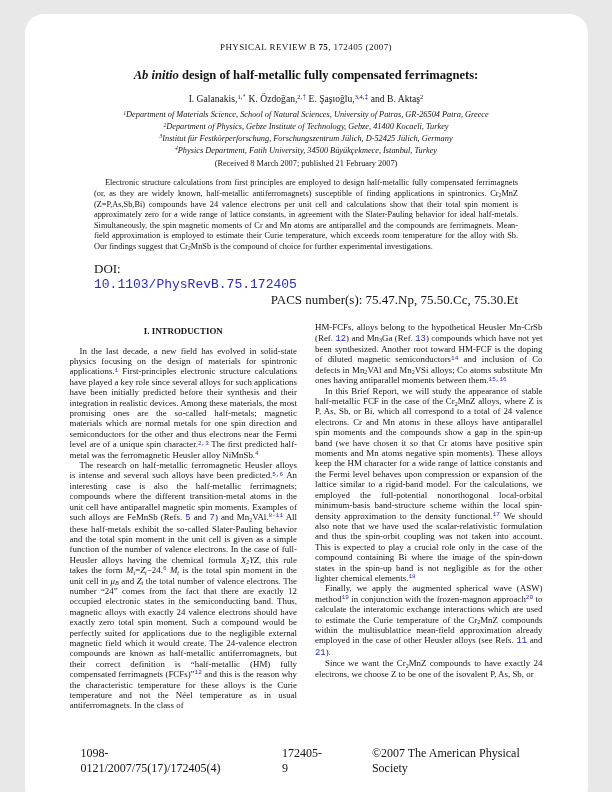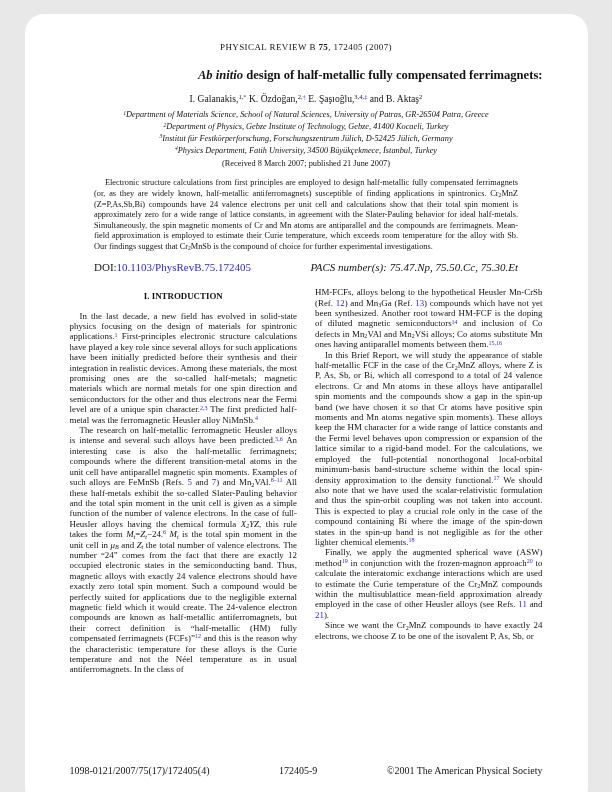--- a/index.html
+++ b/index.html
@@ -15,21 +15,21 @@
     overflow:hidden;
     border-radius:19px;
   }
   .jheader {
     text-align:center;
     font-size:9px;
     letter-spacing:0.4px;
     margin-bottom:16px;
   }
   .title {
-    text-align:right;
+    text-align:center;
     font-size:12.6px;
     font-weight:bold;
     line-height:1.22;
     margin:0 0 10px 0;
   }
   .authors {
     text-align:center;
     font-size:9.6px;
     margin-bottom:5px;
   }
@@ -48,24 +48,25 @@
     width:424px;
     margin:10px auto 0 auto;
     font-size:8.3px;
     line-height:1.27;
     text-align:justify;
     text-indent:11px;
   }
   .doiline {
     width:424px;
     margin:9px auto 14px auto;
-    font-size:11px;
+    font-size:13px;
     display:flex;
+    flex-direction:column;
   }
-  .doiline .pacs { margin-left:auto;font-style:italic; }
+  .doiline .pacs { margin-left:auto; }
   .columns {
     display:flex;
     gap:18px;
     height:452px;
     overflow:hidden;
   }
   .col {
     width:252px;
     font-size:8.9px;
     line-height:1.17;
@@ -75,29 +76,29 @@
     font-size:8.9px;
     font-weight:bold;
     text-align:center;
     margin:4px 0 9px 0;
   }
   h2.section.second { margin-top:14px; }
   .col p { margin:0; }
   .col p.indent { text-indent:10px; }
   sup { font-size:68%; line-height:0; position:relative; top:-0.45em; vertical-align:baseline; }
   sub { font-size:68%; line-height:0; position:relative; top:0.25em; vertical-align:baseline; }
-  .blue { color:#2b2bc8; }
+  .blue { color:#2b2bc8;font-family:Liberation Mono, monospace; }
   .it { font-style:italic; }
   .b { font-weight:bold; }
   .pfooter {
     position:absolute;
-    left:45px; right:45px; bottom:30px;
+    left:56px; right:45px; bottom:30px;
     display:flex;
     justify-content:space-between;
-    font-size:10px;
+    font-size:12px;
     gap:48px;
   }
 </style>
 </head>
 <body>
 
 <div class="page">
 
   <div class="jheader">PHYSICAL REVIEW B <span class="b">75</span>, 172405 (2007)</div>
 
@@ -107,21 +108,21 @@
 
   <div class="authors">I. Galanakis,<sup>1,</sup><sup class="blue">*</sup> K. Özdoğan,<sup>2,</sup><sup class="blue">†</sup> E. Şaşıoğlu,<sup>3,4,</sup><sup class="blue">‡</sup> and B. Aktaş<sup>2</sup></div>
 
   <div class="affils">
     <div class="affil"><sup>1</sup>Department of Materials Science, School of Natural Sciences, University of Patras, GR-26504 Patra, Greece</div>
     <div class="affil"><sup>2</sup>Department of Physics, Gebze Institute of Technology, Gebze, 41400 Kocaeli, Turkey</div>
     <div class="affil"><sup>3</sup>Institut für Festkörperforschung, Forschungszentrum Jülich, D-52425 Jülich, Germany</div>
     <div class="affil"><sup>4</sup>Physics Department, Fatih University, 34500 Büyükçekmece, İstanbul, Turkey</div>
   </div>
 
-  <div class="received">(Received 8 March 2007; published 21 June 2007)</div>
+  <div class="received">(Received 8 March 2007; published 21 February 2007)</div>
 
   <div class="abstract">Electronic structure calculations from first principles are employed to design half-metallic fully compensated ferrimagnets (or, as they are widely known, half-metallic antiferromagnets) susceptible of finding applications in spintronics. Cr<sub>2</sub>MnZ (Z=P,As,Sb,Bi) compounds have 24 valence electrons per unit cell and calculations show that their total spin moment is approximately zero for a wide range of lattice constants, in agreement with the Slater-Pauling behavior for ideal half-metals. Simultaneously, the spin magnetic moments of Cr and Mn atoms are antiparallel and the compounds are ferrimagnets. Mean-field approximation is employed to estimate their Curie temperature, which exceeds room temperature for the alloy with Sb. Our findings suggest that Cr<sub>2</sub>MnSb is the compound of choice for further experimental investigations.</div>
 
   <div class="doiline">
     <span>DOI: </span>
       <span class="blue">10.1103/PhysRevB.75.172405</span>
     <span class="pacs">PACS number(s): 75.47.Np, 75.50.Cc, 75.30.Et</span>
   </div>
 
   <div class="columns">
@@ -134,16 +135,16 @@
       <p>HM-FCFs, alloys belong to the hypothetical Heusler Mn-CrSb (Ref. <span class="blue">12</span>) and Mn<sub>3</sub>Ga (Ref. <span class="blue">13</span>) compounds which have not yet been synthesized. Another root toward HM-FCF is the doping of diluted magnetic semiconductors<sup class="blue">14</sup> and inclusion of Co defects in Mn<sub>2</sub>VAl and Mn<sub>2</sub>VSi alloys; Co atoms substitute Mn ones having antiparallel moments between them.<sup class="blue">15,16</sup></p>
       <p class="indent">In this Brief Report, we will study the appearance of stable half-metallic FCF in the case of the Cr<sub>2</sub>MnZ alloys, where Z is P, As, Sb, or Bi, which all correspond to a total of 24 valence electrons. Cr and Mn atoms in these alloys have antiparallel spin moments and the compounds show a gap in the spin-up band (we have chosen it so that Cr atoms have positive spin moments and Mn atoms negative spin moments). These alloys keep the HM character for a wide range of lattice constants and the Fermi level behaves upon compression or expansion of the lattice similar to a rigid-band model. For the calculations, we employed the full-potential nonorthogonal local-orbital minimum-basis band-structure scheme within the local spin-density approximation to the density functional.<sup class="blue">17</sup> We should also note that we have used the scalar-relativistic formulation and thus the spin-orbit coupling was not taken into account. This is expected to play a crucial role only in the case of the compound containing Bi where the image of the spin-down states in the spin-up band is not negligible as for the other lighter chemical elements.<sup class="blue">18</sup></p>
       <p class="indent">Finally, we apply the augmented spherical wave (ASW) method<sup class="blue">19</sup> in conjunction with the frozen-magnon approach<sup class="blue">20</sup> to calculate the interatomic exchange interactions which are used to estimate the Curie temperature of the Cr<sub>2</sub>MnZ compounds within the multisublattice mean-field approximation already employed in the case of other Heusler alloys (see Refs. <span class="blue">11</span> and <span class="blue">21</span>).</p>
       <p class="indent">Since we want the Cr<sub>2</sub>MnZ compounds to have exactly 24 electrons, we choose Z to be one of the isovalent P, As, Sb, or</p>
     </div>
   </div>
 
   <div class="pfooter">
     <span>1098-0121/2007/75(17)/172405(4)</span>
     <span>172405-9</span>
-    <span>©2001 The American Physical Society</span>
+    <span>©2007 The American Physical Society</span>
   </div>
 
 </div>
 
 </body></html>

